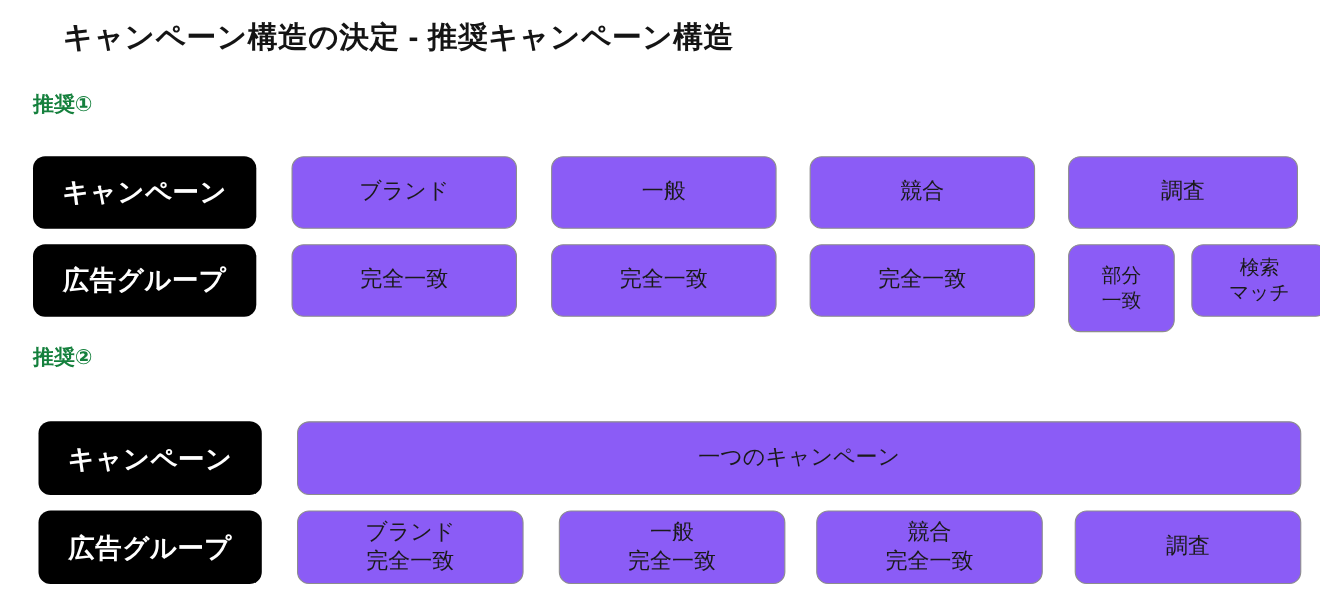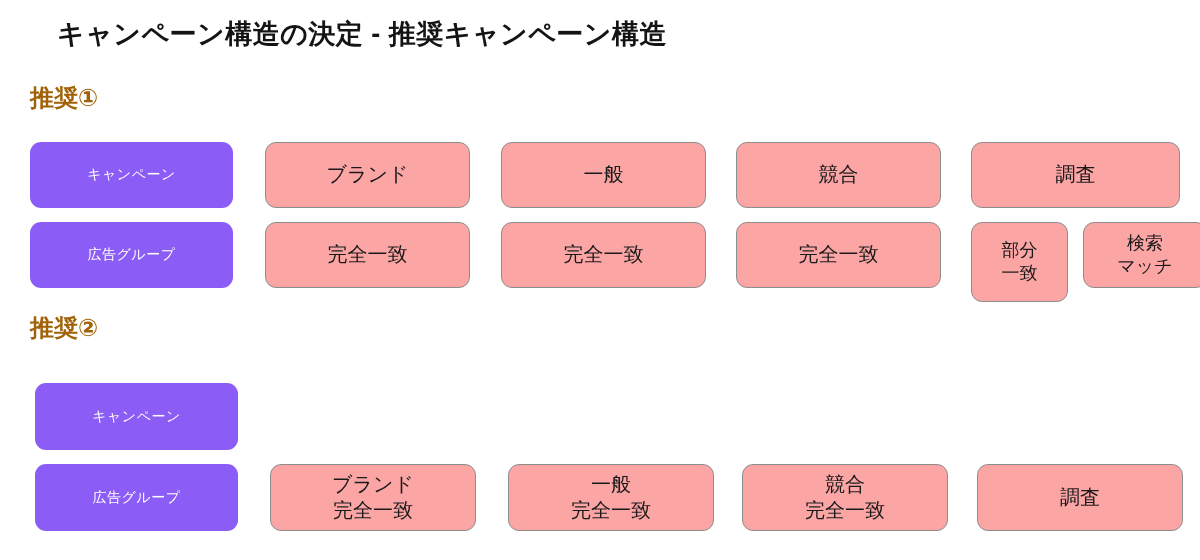--- a/index.html
+++ b/index.html
@@ -32,47 +32,47 @@
     font-weight: bold;
     letter-spacing: 0.5px;
     color: #141414;
     white-space: nowrap;
     margin-left: 27px;
   }
 
   .section-heading {
     position: absolute;
     left: 30px;
-    font-size: 24px;
+    font-size: 19px;
     font-weight: bold;
-    color: #a16207;
+    color: #15803d;
     white-space: nowrap;
   }
   #heading-1 { top: 82px; }
   #heading-2 { top: 312px; }
 
   
   .role-chip {
     position: absolute;
-    background: #8b5cf6;
+    background: #000000;
     color: #ffffff;
     border-radius: 11px;
-    font-size: 14px;
-    font-weight: normal;
+    font-size: 24px;
+    font-weight: bold;
     display: flex;
     align-items: center;
     justify-content: center;
     letter-spacing: 0.5px;
     box-sizing: border-box;
   }
 
   
   .node-box {
     position: absolute;
-    background: #fca5a5;
+    background: #8b5cf6;
     border: 1.6px solid #8d8d8d;
     border-radius: 11px;
     display: flex;
     flex-direction: column;
     align-items: center;
     justify-content: center;
     box-sizing: border-box;
     text-align: center;
     line-height: 1.28;
   }
@@ -130,20 +130,23 @@
   </div>
   <div class="node-box" style="left:1083px; top:222px; width:124px; height:66px;">
     <span class="node-line narrow">検索</span>
     <span class="node-line narrow">マッチ</span>
   </div>
 
   <div class="section-heading" id="heading-2">推奨②</div>
 
   <div class="role-chip" style="left:35px; top:383px; width:203px; height:67px;">キャンペーン</div>
 
+  <div class="node-box" style="left:270px; top:383px; width:913px; height:67px;">
+    <span class="node-line">一つのキャンペーン</span>
+  </div>
 
   <div class="role-chip" style="left:35px; top:464px; width:203px; height:67px;">広告グループ</div>
 
   <div class="node-box" style="left:270px; top:464px; width:206px; height:67px;">
     <span class="node-line">ブランド</span>
     <span class="node-line">完全一致</span>
   </div>
   <div class="node-box" style="left:508px; top:464px; width:206px; height:67px;">
     <span class="node-line">一般</span>
     <span class="node-line">完全一致</span>

